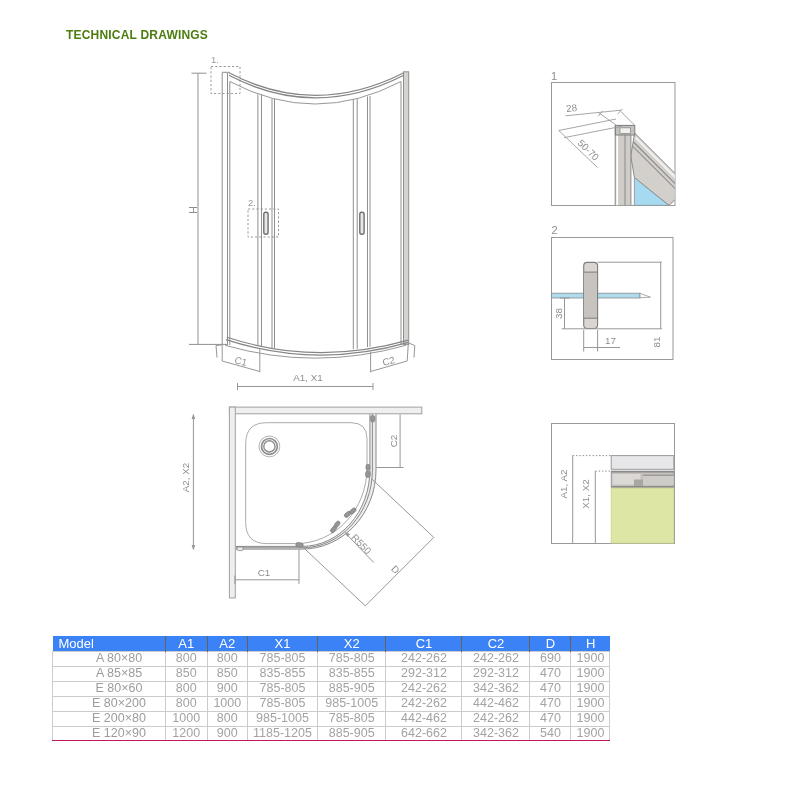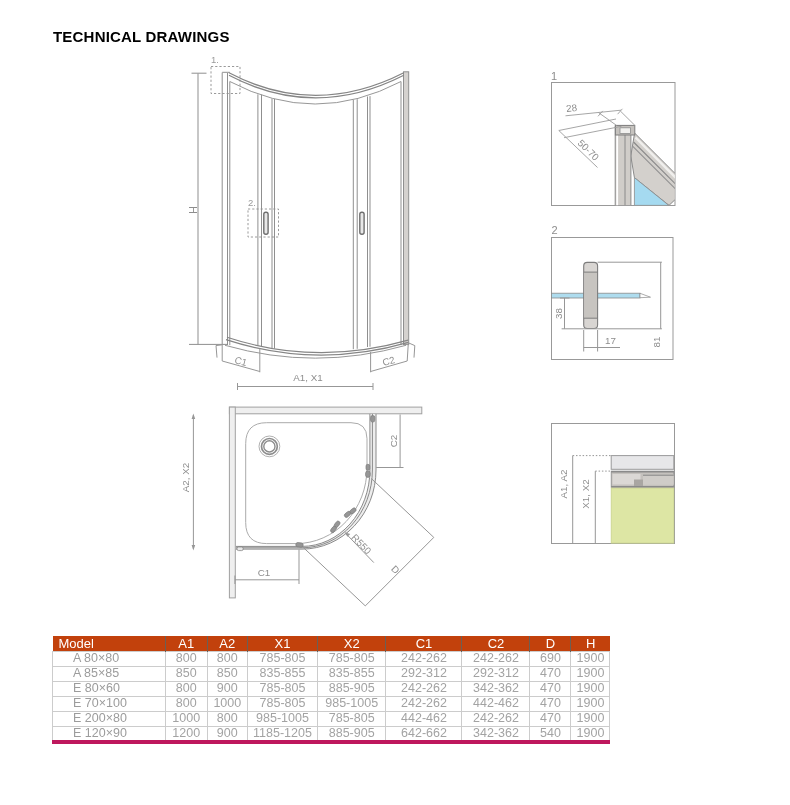--- a/index.html
+++ b/index.html
@@ -1,29 +1,29 @@
 <!DOCTYPE html>
 <html><head>
 <meta charset="utf-8">
 <style>
   html,body{margin:0;padding:0;background:#ffffff;}
   .page{position:relative;width:790px;height:805px;background:#ffffff;overflow:hidden;
         font-family:"Liberation Sans", sans-serif;}
-  .title{position:absolute;left:53px;top:28px;font-size:15px;font-weight:bold;
-         color:#000000;letter-spacing:0.2px;}
+  .title{position:absolute;left:66px;top:28px;font-size:12px;font-weight:bold;
+         color:#4d7c0f;letter-spacing:0.2px;}
   svg{position:absolute;left:0;top:0;}
   table.spec{position:absolute;left:52px;top:636px;width:558px;border-collapse:collapse;
              table-layout:fixed;font-size:12.5px;color:#a3a3a3;}
-  table.spec th{background:#c2410c;color:#ffffff;font-weight:normal;font-size:13px;
+  table.spec th{background:#3b82f6;color:#ffffff;font-weight:normal;font-size:13px;
                 height:14px;padding:0;border-left:1px solid #6b5f55;margin-top:32px;}
   table.spec th:first-child{text-align:left;padding-left:6px;border-left:none;}
   table.spec td{height:13.9px;padding:0;text-align:center;border:1px solid #cccccc;
                 line-height:13.9px;white-space:nowrap;overflow:hidden;}
-  table.spec td:first-child{text-align:left;padding-left:20px;color:#9c9c9c;}
-  table.spec tr.last td{border-bottom:4px solid #be185d;margin-left:33px;}
+  table.spec td:first-child{text-align:center;padding-left:20px;color:#9c9c9c;}
+  table.spec tr.last td{border-bottom:1px solid #be185d;margin-left:33px;}
 </style>
 </head>
 <body>
 <div class="page">
 
 <div class="title">TECHNICAL DRAWINGS</div>
 
 <svg width="790" height="632" viewBox="0 0 790 632" fill="none">
 
 <g stroke="#8f8f8f" stroke-width="1">
@@ -328,21 +328,21 @@
           <td>800</td>
           <td>900</td>
           <td>785-805</td>
           <td>885-905</td>
           <td>242-262</td>
           <td>342-362</td>
           <td>470</td>
           <td>1900</td>
         </tr>
  <tr>
-          <td>E 70×100</td>
+          <td>E 80×200</td>
           <td>800</td>
           <td>1000</td>
           <td>785-805</td>
           <td>985-1005</td>
           <td>242-262</td>
           <td>442-462</td>
           <td>470</td>
           <td>1900</td>
         </tr>
  <tr>

